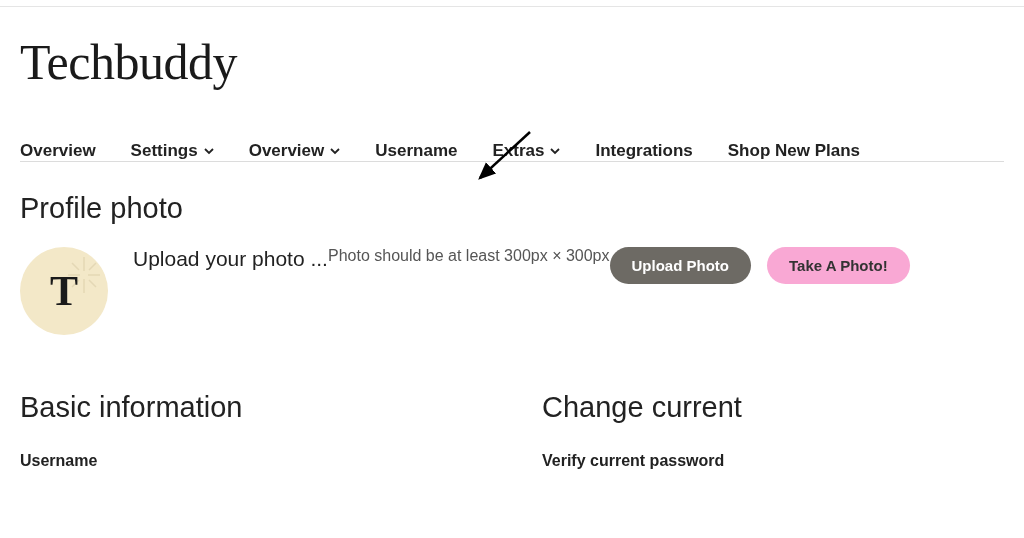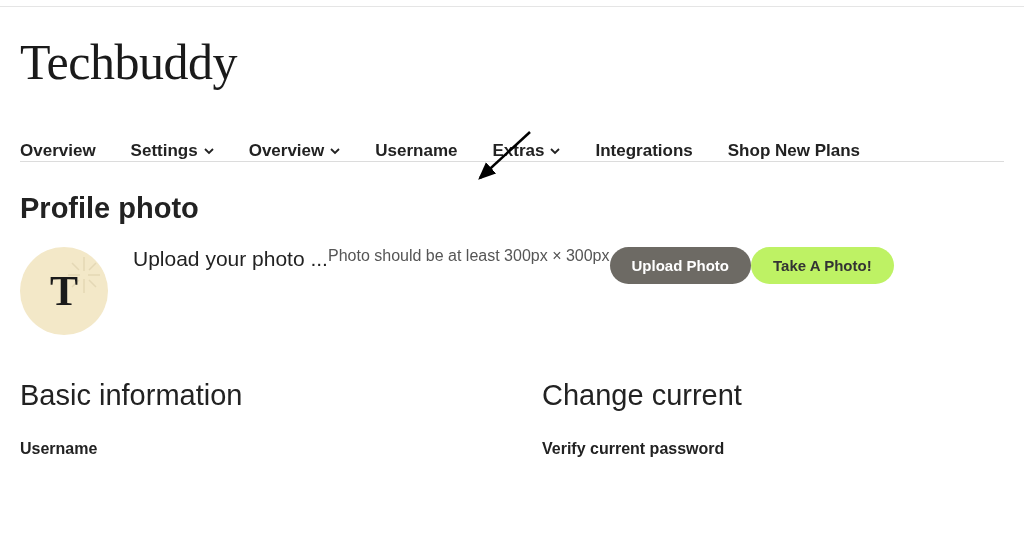--- a/index.html
+++ b/index.html
@@ -51,21 +51,21 @@
       display: inline-block;
     }
     .chevron-down svg {
       display: block;
     }
     .section {
       margin: 30px 20px 0 20px;
     }
     .section-heading {
       font-size: 29px;
-      font-weight: 700;
+      font-weight: 400;
       color: #222;
       margin-bottom: 22px;
     }
     .profile-row {
       display: flex;
       align-items: flex-start;
       gap: 25px;
     }
     .avatar {
       width: 88px;
@@ -103,40 +103,41 @@
       color: #222;
       margin-bottom: 4px;
     }
     .upload-desc {
       font-size: 16px;
       color: #555;
       margin-bottom: 16px;
     }
     .btn-row {
       display: flex;
+      gap: 16px;
     }
     .btn {
       border: none;
       border-radius: 22px;
       padding: 10px 22px;
       font-size: 15px;
       font-weight: 600;
       cursor: pointer;
     }
     .btn-primary {
       background: #6d6a64;
       color: #ffffff;
     }
     .btn-secondary {
-      background: #bef264;
+      background: #f9a8d4;
       color: #333;
     }
     .two-col {
       display: flex;
-      margin: 44px 20px 0 20px;
+      margin: 56px 20px 0 20px;
       gap: 60px;
     }
     .col {
       flex: 1;
     }
     .col-heading {
       font-size: 29px;
       font-weight: 400;
       color: #222;
       margin-bottom: 28px;

